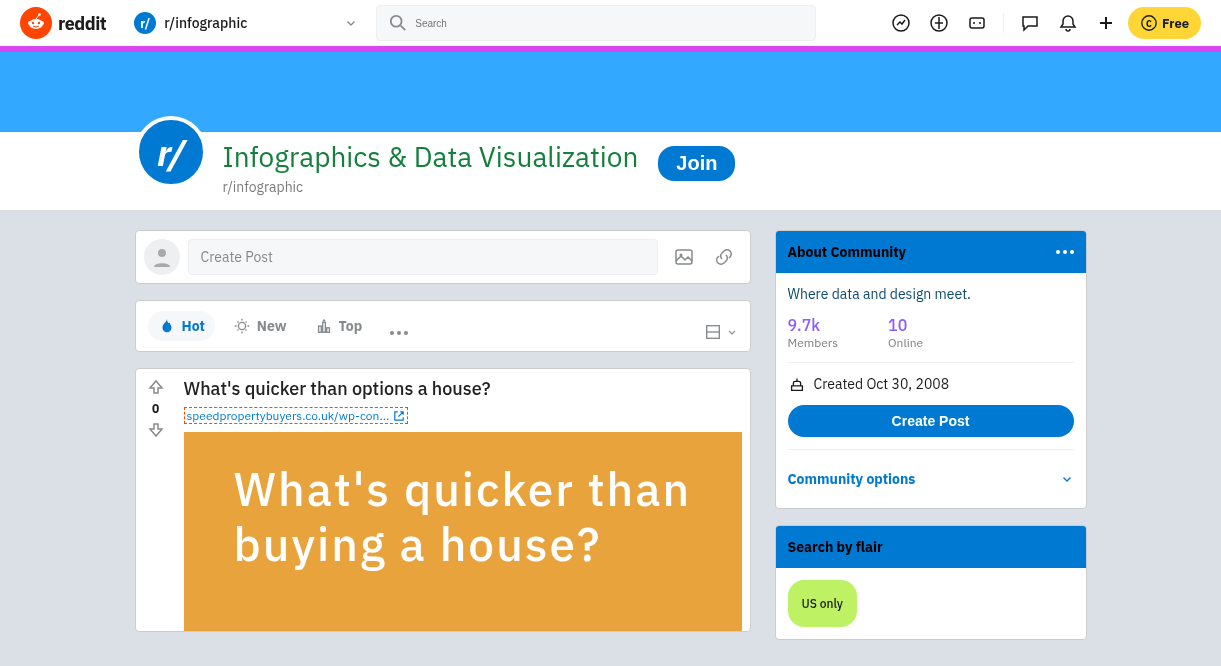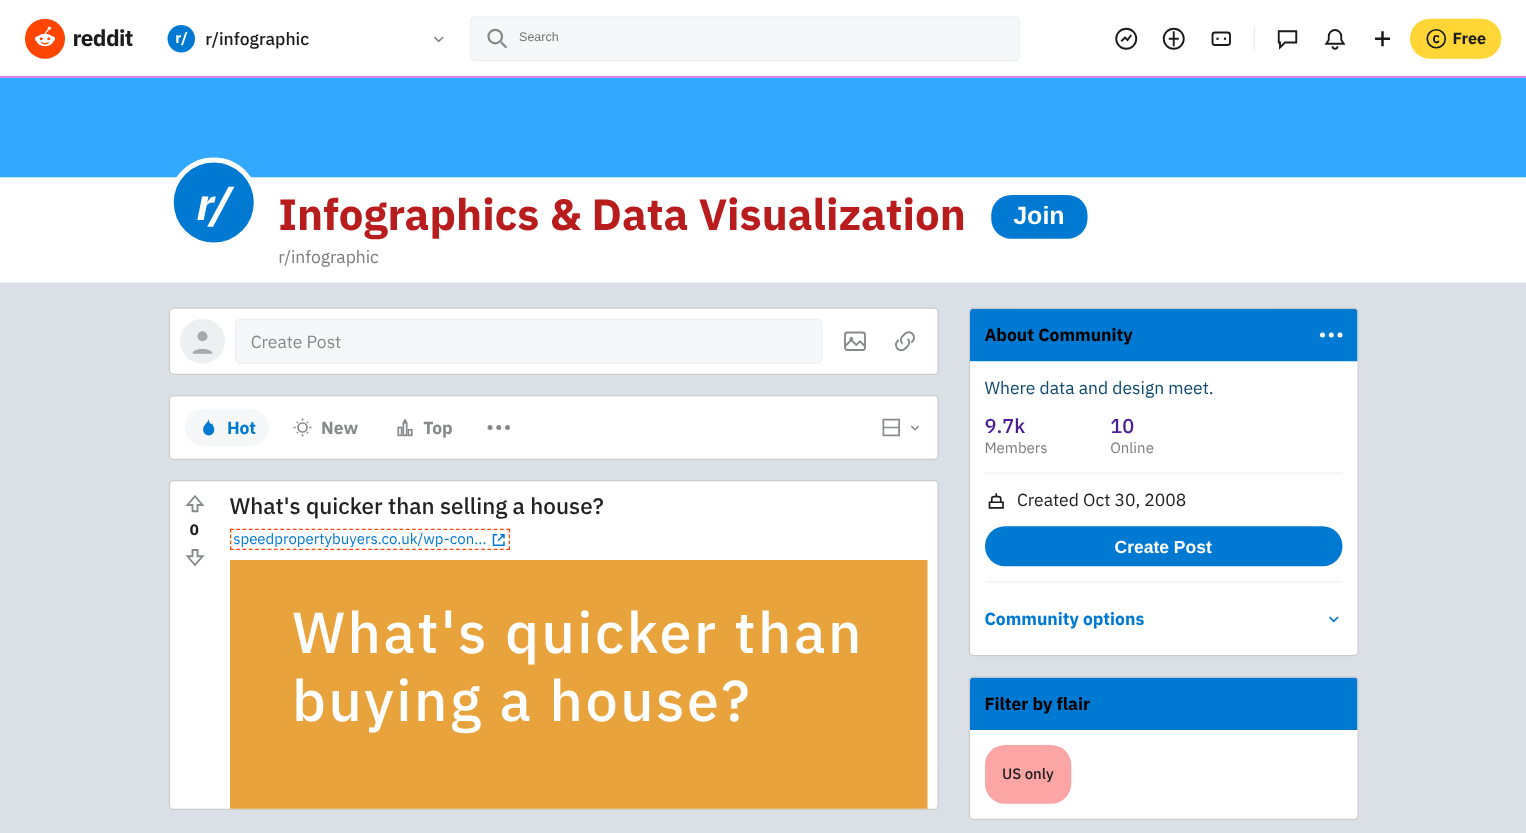--- a/index.html
+++ b/index.html
@@ -1,17 +1,17 @@
 <!DOCTYPE html>
 <html><head>
 <meta charset="utf-8">
 <style>
 *{box-sizing:border-box;margin:0;padding:0}
 body{font-family:"IBM Plex Sans",Arial,sans-serif;background:#dae0e6;width:1221px;height:666px;overflow:hidden}
-.hdr{height:62px;background:#fff;display:flex;align-items:center;padding:0 20px;border-bottom:1px solid #d946ef;position:relative;z-index:10}
+.hdr{height:52px;background:#fff;display:flex;align-items:center;padding:0 20px;border-bottom:6px solid #d946ef;position:relative;z-index:10}
 .logo-wrap{display:flex;align-items:center;gap:6px}
 .logo-mark{width:32px;height:32px;background:#ff4500;border-radius:50%;display:flex;align-items:center;justify-content:center}
 .logo-mark svg{width:20px;height:20px;fill:#fff}
 .logo-text{font-size:18px;font-weight:700;color:#1c1c1c;letter-spacing:-0.5px}
 .nav{display:flex;align-items:center;margin-left:20px;width:240px;justify-content:space-between;padding:0 8px}
 .nav-left{display:flex;align-items:center;gap:8px}
 .nav-icon{width:22px;height:22px;border-radius:50%;background:#0079d3;color:#fff;display:flex;align-items:center;justify-content:center;font-size:12px;font-weight:700}
 .nav-text{font-size:14px;color:#1c1c1c;font-weight:500}
 .chev{color:#878a8c}
 .search{margin-left:10px;flex:0 0 440px;height:36px;background:#f6f7f8;border:1px solid #edeff1;border-radius:4px;display:flex;align-items:center;padding:0 12px;gap:8px}
@@ -19,60 +19,60 @@
 .search input{border:none;background:transparent;outline:none;font-size:10px;flex:1}
 .hdr-right{margin-left:auto;display:flex;align-items:center;gap:6px}
 .icon-btn{width:32px;height:32px;display:flex;align-items:center;justify-content:center;color:#1a1a1b;border-radius:4px}
 .vdiv{width:1px;height:20px;background:#edeff1;margin:0 4px}
 .coin-btn{background:#ffd635;border-radius:16px;height:32px;padding:0 12px;display:flex;align-items:center;gap:4px;font-size:13px;font-weight:700;color:#1c1c1c}
 .banner{height:80px;background:#33a8ff}
 .comm-hdr{background:#fff;min-height:78px}
 .comm-inner{max-width:984px;margin:0 auto;display:flex;align-items:flex-start;padding:0 16px 12px}
 .comm-icon{width:72px;height:72px;border-radius:50%;background:#0079d3;border:4px solid #fff;margin-top:-16px;display:flex;align-items:center;justify-content:center;color:#fff;font-size:36px;font-weight:700;font-style:italic;letter-spacing:-2px}
 .comm-title-wrap{margin-left:16px;margin-top:8px}
-.comm-title{font-size:35px;font-weight:700;color:#b91c1c;line-height:1.2}
+.comm-title{font-size:28px;font-weight:400;color:#15803d;line-height:1.2}
 .comm-sub{font-size:14px;color:#7c7c7c;margin-top:4px}
 .join-btn{background:#0079d3;color:#fff;border:none;border-radius:16px;padding:6px 18px;font-size:20px;font-weight:700;margin-left:20px;margin-top:14px}
 .content{max-width:984px;margin:20px auto 0;display:flex;gap:24px;padding:0 16px}
 .main{flex:1;min-width:0}
 .side{width:312px;flex-shrink:0}
 .card{background:#fff;border:1px solid #ccc;border-radius:4px;margin-bottom:16px}
 .create-post{display:flex;align-items:center;padding:8px;gap:8px}
 .avatar-sm{width:36px;height:36px;border-radius:50%;background:#edeff1;display:flex;align-items:center;justify-content:center;color:#a9a9a9}
 .create-input{flex:1;height:36px;background:#f6f7f8;border:1px solid #edeff1;border-radius:4px;padding:0 12px;font-size:14px;color:#878a8c;display:flex;align-items:center}
 .create-icons{display:flex;gap:4px}
 .ci{width:36px;height:36px;color:#878a8c;display:flex;align-items:center;justify-content:center}
-.sort-bar{display:flex;align-items:center;padding:10px 12px;gap:8px}
+.sort-bar{display:flex;align-items:flex-end;padding:10px 12px;gap:8px}
 .sort-btn{display:flex;align-items:center;gap:6px;padding:6px 10px;border-radius:16px;font-size:14px;font-weight:700;color:#878a8c}
 .sort-btn.active{background:#f6f7f8;color:#0079d3}
 .sort-btn .si{width:18px;height:18px}
 .sort-right{margin-left:auto;display:flex;align-items:center;color:#878a8c;gap:4px}
 .post{display:flex}
 .vote-col{width:40px;padding:8px 4px;display:flex;flex-direction:column;align-items:center;gap:4px}
 .vote-arrow{color:#878a8c}
 .vote-score{font-size:12px;font-weight:700;color:#1c1c1c}
 .post-body{flex:1;padding:8px 8px 0;min-width:0}
 .post-meta{font-size:12px;color:#787c7e;margin-bottom:4px}
 .post-meta a{color:#787c7e;text-decoration:none}
 .post-title{font-size:18px;font-weight:500;color:#222;margin-bottom:4px}
 .post-link{display:inline-flex;align-items:center;gap:4px;font-size:12px;color:#0079d3;border:1px dashed #ff4500;padding:0 2px}
 .post-img{margin-top:8px;background:#e8a33d;height:199px;padding:30px 50px;display:flex;align-items:flex-start}
 .post-img-text{color:#fff;font-size:46px;font-weight:500;line-height:1.2;letter-spacing:2px}
 .side-card{background:#fff;border:1px solid #ccc;border-radius:4px;margin-bottom:16px;overflow:hidden}
 .side-hdr{background:#0079d3;color:#000000;padding:12px;font-size:14px;font-weight:700;display:flex;justify-content:space-between;align-items:center}
 .side-body{padding:12px}
 .side-desc{font-size:14px;color:#0c4a6e;margin-bottom:12px}
 .stats{display:flex;gap:50px;margin-bottom:12px}
-.stat-num{font-size:16px;font-weight:500;color:#4c1d95}
+.stat-num{font-size:16px;font-weight:500;color:#8b5cf6}
 .stat-lbl{font-size:12px;color:#7c7c7c}
 .side-divider{border-top:1px solid #edeff1;margin:12px 0}
 .created{display:flex;align-items:center;gap:8px;font-size:14px;color:#1c1c1c;margin-bottom:12px}
 .side-btn{width:100%;background:#0079d3;color:#fff;border:none;border-radius:16px;height:32px;font-size:14px;font-weight:700}
 .comm-opt{color:#0079d3;font-size:14px;font-weight:700;display:flex;justify-content:space-between;align-items:center;padding:8px 0}
-.flair-chip{display:inline-block;background:#fca5a5;color:#1c1c1c;font-size:12px;font-weight:500;padding:16px 14px;border-radius:16px}
+.flair-chip{display:inline-block;background:#bef264;color:#1c1c1c;font-size:12px;font-weight:500;padding:16px 14px;border-radius:16px}
 .dots{display:flex;gap:3px}
 .dot{width:4px;height:4px;background:#878a8c;border-radius:50%}
 svg{display:block}
 </style>
 </head>
 <body>
 
 <div class="hdr">
   <a class="logo-wrap">
     <span class="logo-mark">
@@ -246,21 +246,21 @@
             </svg>
           </span>
         <span class="vote-score">0</span>
         <span class="vote-arrow">
             <svg width="20" height="20" viewBox="0 0 20 20">
               <path d="M10 16l-6-7h4V4h4v5h4z" stroke="currentColor" stroke-width="1.5" fill="none"></path>
             </svg>
           </span>
       </div>
       <div class="post-body">
-        <h3 class="post-title">What's quicker than selling a house?</h3>
+        <h3 class="post-title">What's quicker than options a house?</h3>
         <a class="post-link">
           <span>speedpropertybuyers.co.uk/wp-con...</span>
           <svg width="12" height="12" viewBox="0 0 20 20">
               <path d="M8 3H3v14h14v-5M12 3h5v5M17 3l-8 8" stroke="currentColor" stroke-width="2" fill="none"></path>
             </svg>
         </a>
         <div class="post-img">
           <div class="post-img-text">What's quicker than buying a house?</div>
         </div>
       </div>
@@ -305,20 +305,20 @@
           <span>Community options</span>
           <svg width="14" height="14" viewBox="0 0 20 20">
               <path d="M5 8l5 5 5-5" stroke="currentColor" stroke-width="2" fill="none"></path>
             </svg>
         </div>
       </div>
     </div>
 
     <div class="side-card">
       <div class="side-hdr">
-          <span>Filter by flair</span>
+          <span>Search by flair</span>
         </div>
       <div class="side-body">
         <span class="flair-chip">US only</span>
       </div>
     </div>
   </div>
 </div>
 
 </body></html>

